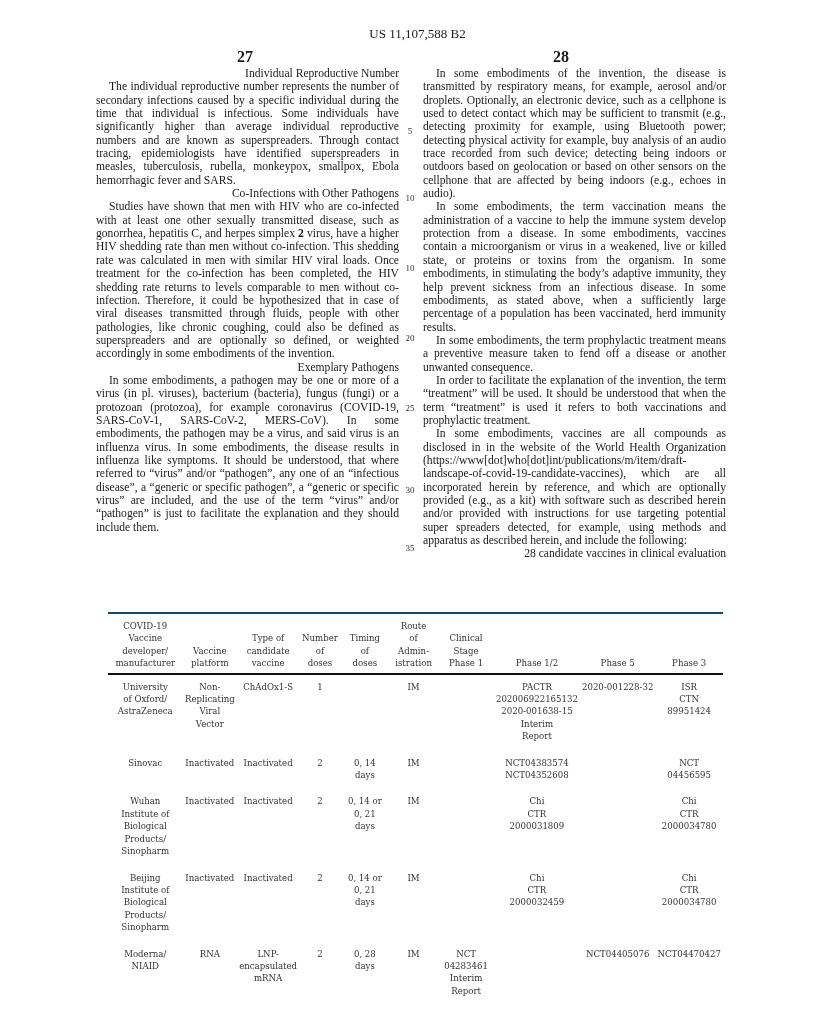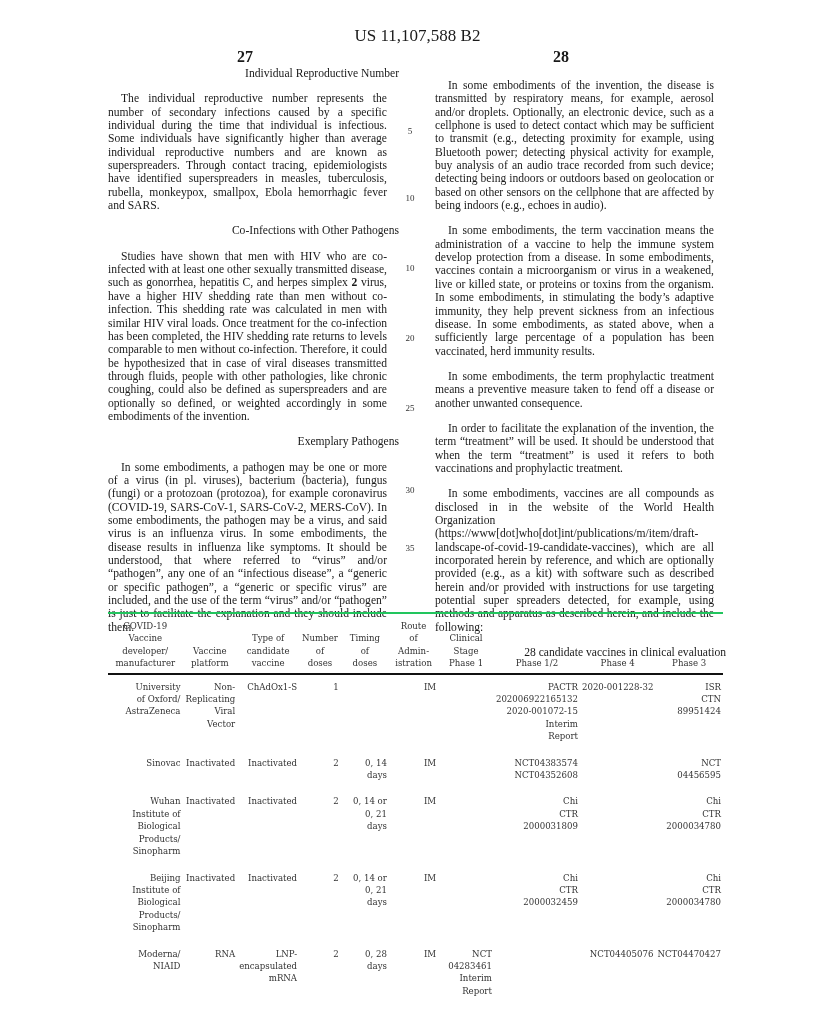--- a/index.html
+++ b/index.html
@@ -2,48 +2,48 @@
 <html><head>
 <meta charset="utf-8">
 <style>
   html, body { margin: 0; padding: 0; background: #ffffff; }
   body {
     width: 835px; height: 1011px; position: relative; overflow: hidden;
     font-family: "Liberation Serif", "DejaVu Serif", serif; color: #1a1a1a;
   }
   .header {
     position: absolute; top: 26px; left: 0; width: 835px; text-align: center;
-    font-size: 17px;
+    font-size: 13px;
   }
   .colnum {
     position: absolute; top: 48px; font-weight: bold; font-size: 16px;
   }
   .colnum.left { left: 237px; }
   .colnum.right { left: 553px; }
   .column {
     position: absolute; top: 67px; width: 303px;
     font-size: 11.6px; line-height: 13.35px; text-align: justify;
   }
   .column.left { left: 96px; }
   .column.right { left: 423px; }
-  .column p { margin: 12px; text-indent: 13px; }
+  .column p { margin: 0; text-indent: 13px; }
   .column .heading { margin: 0; text-indent: 0; text-align: right; }
   .linenum {
     position: absolute; left: 402px; font-size: 9px; width: 16px; text-align: center; color: #333;
   }
   .table-wrap {
     position: absolute; top: 612px; left: 108px; width: 615px;
   }
   table {
     width: 100%; border-collapse: collapse; font-size: 8.6px; line-height: 12.4px;
     font-family: "DejaVu Serif", "Liberation Serif", serif; color: #333;
   }
-  thead tr { border-top: 2px solid #22c55e; border-bottom: 2px solid #111; }
+  thead tr { border-top: 2px solid #0c4a6e; border-bottom: 2px solid #111; }
   th { font-weight: normal; vertical-align: bottom; text-align: center; padding: 6px 2px 3px 2px; }
-  td { vertical-align: top; text-align: right; padding: 8px 2px 6px 2px; }
+  td { vertical-align: top; text-align: center; padding: 8px 2px 6px 2px; }
   tbody tr:first-child td { padding-top: 6px; }
   .cell-line { display: block; white-space: nowrap; }
 </style>
 </head>
 <body>
 
 <div class="header">US 11,107,588 B2</div>
 <div class="colnum left">27</div>
 <div class="colnum right">28</div>
 
@@ -110,21 +110,21 @@
           </th>
           <th style="width: 10%;">
             <span class="cell-line">Clinical</span>
             <span class="cell-line">Stage</span>
             <span class="cell-line">Phase 1</span>
           </th>
           <th style="width: 13%;">
             <span class="cell-line">Phase 1/2</span>
           </th>
           <th style="width: 11%;">
-            <span class="cell-line">Phase 4</span>
+            <span class="cell-line">Phase 5</span>
           </th>
           <th style="width: 9%;">
             <span class="cell-line">Phase 3</span>
           </th>
         </tr>
     </thead>
     <tbody id="tbody">
         <tr>
           <td>
             <span class="cell-line">University</span>
@@ -144,21 +144,21 @@
             <span class="cell-line">1</span>
           </td>
           <td></td>
           <td>
             <span class="cell-line">IM</span>
           </td>
           <td></td>
           <td>
             <span class="cell-line">PACTR</span>
             <span class="cell-line">202006922165132</span>
-            <span class="cell-line">2020-001072-15</span>
+            <span class="cell-line">2020-001638-15</span>
             <span class="cell-line">Interim</span>
             <span class="cell-line">Report</span>
           </td>
           <td>
             <span class="cell-line">2020-001228-32</span>
           </td>
           <td>
             <span class="cell-line">ISR</span>
             <span class="cell-line">CTN</span>
             <span class="cell-line">89951424</span>

